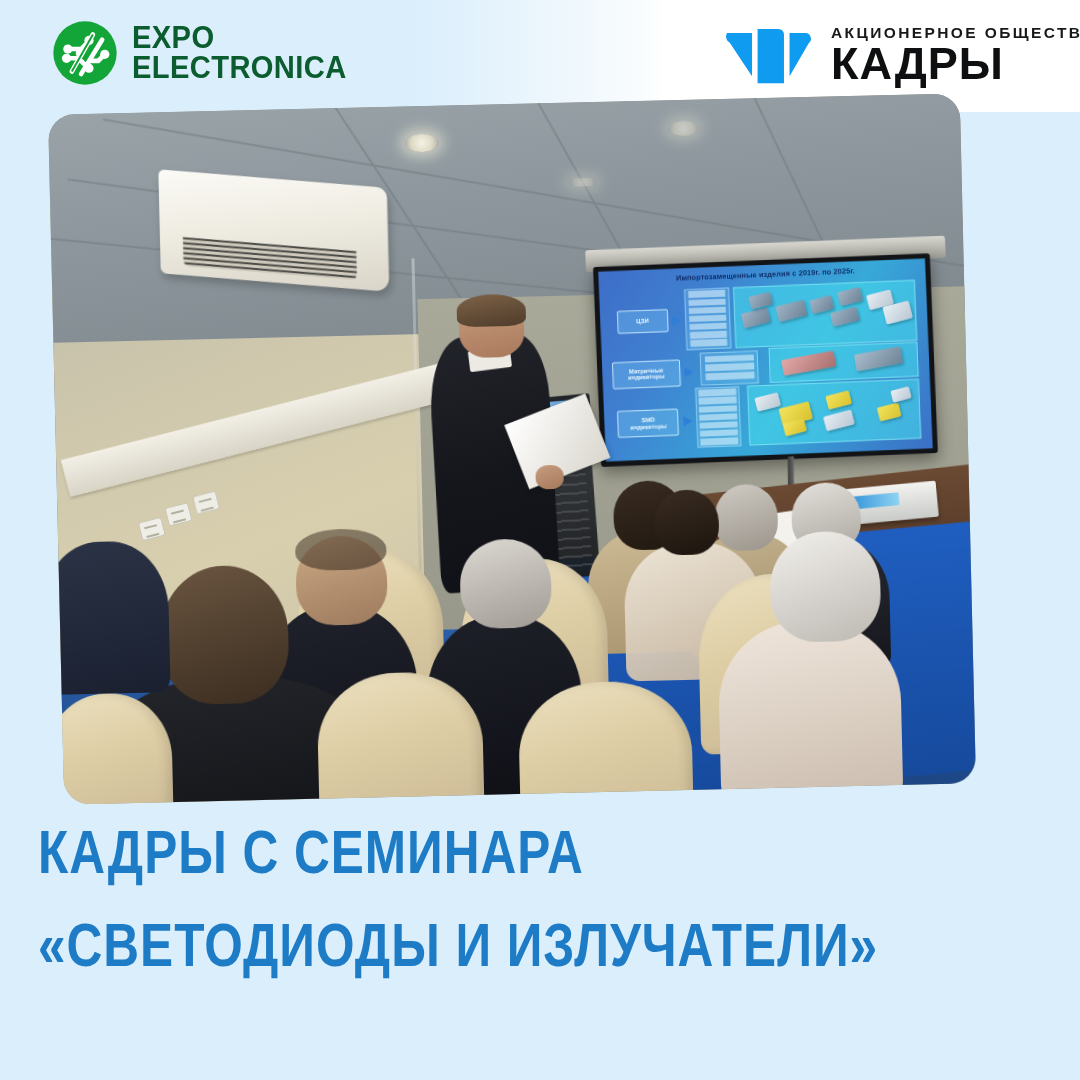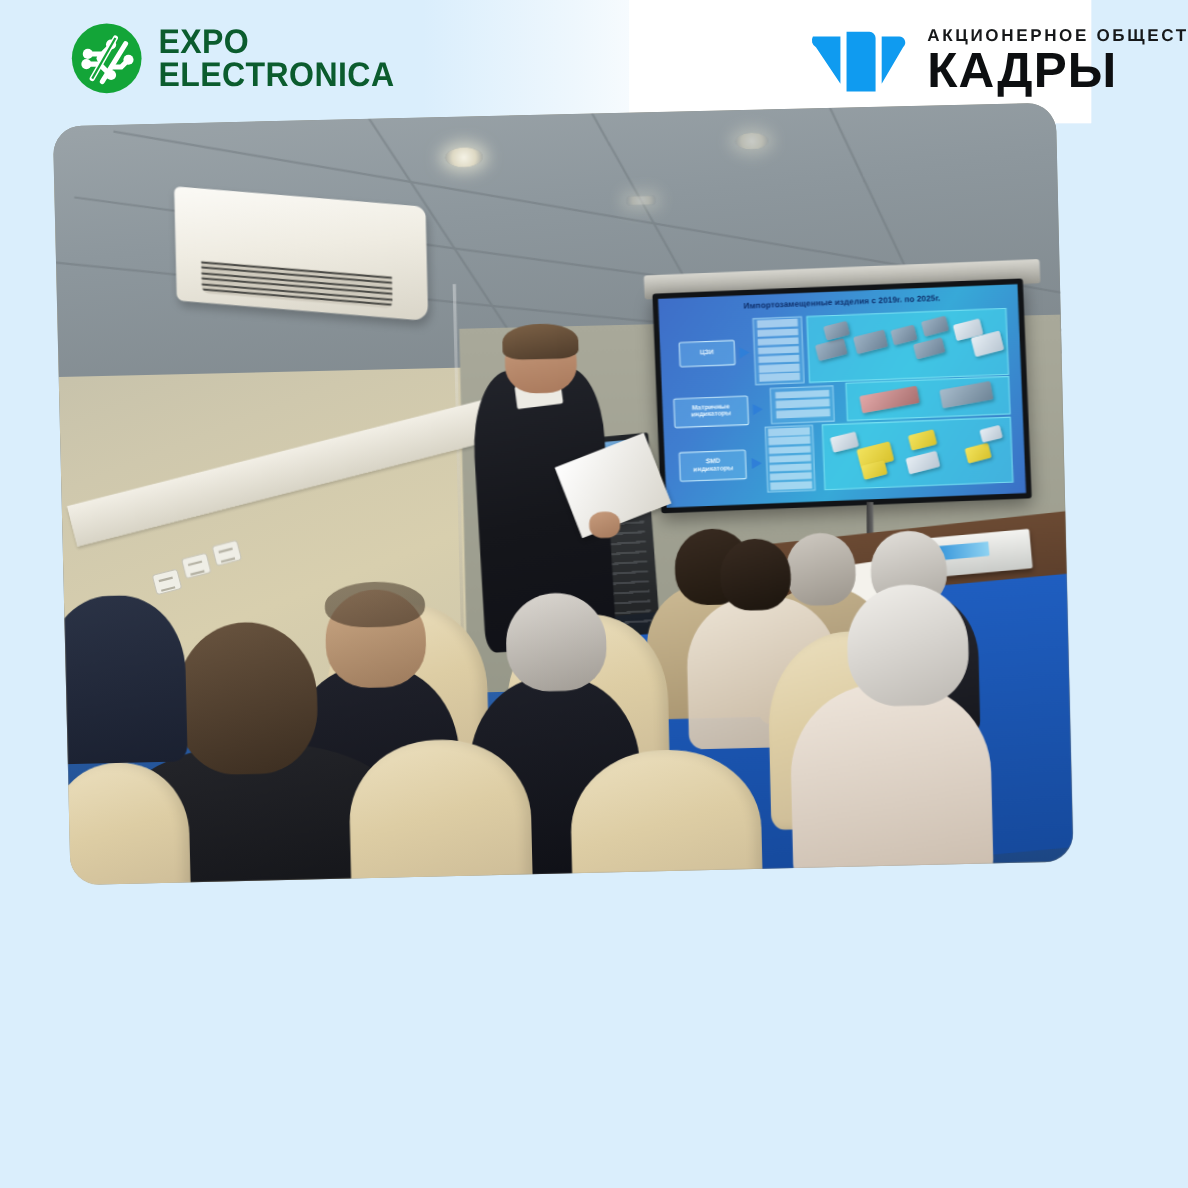--- a/index.html
+++ b/index.html
@@ -5,21 +5,21 @@
   html,body{margin:0;padding:0;}
   body{
     width:1080px;height:1080px;overflow:hidden;
     font-family:"Liberation Sans", sans-serif;
     background:#daeefc;
   }
   .poster{position:relative;width:1080px;height:1080px;background:#daeefc;overflow:hidden;}
 
   
   .header{
-    position:absolute;left:12px;top:0;width:980px;height:112px;
+    position:absolute;left:0;top:0;width:1080px;height:112px;
     background:linear-gradient(90deg,#daeefc 0%,#daeefc 38%,#eef7fd 52%,#ffffff 63%,#ffffff 100%);
   }
   .header-white-panel{
     position:absolute;right:0;top:0;width:420px;height:112px;background:#ffffff;
   }
   
   .expo-logo{position:absolute;left:52px;top:20px;display:flex;align-items:center;gap:14px;}
   .expo-mark{width:66px;height:66px;flex:0 0 auto;}
   .expo-words{display:flex;flex-direction:column;line-height:0.98;}
   .expo-words span{
@@ -465,14 +465,18 @@
 
       <div class="shoulders" style="left:4%;top:82%;width:30%;height:24%;background:linear-gradient(170deg,#25262b,#111216);"></div>
       <div class="head" style="left:11%;top:66%;width:14%;height:20%;background:linear-gradient(165deg,#6a5540,#3b2d20);"></div>
       <div class="shoulders" style="left:-2%;top:62%;width:14%;height:22%;background:linear-gradient(170deg,#2b3346,#1a2030);"></div>
       <div class="chair" style="left:-2%;top:84%;width:14%;height:20%;"></div>
       <div class="chair" style="left:28%;top:82%;width:18%;height:22%;"></div>
       <div class="chair" style="left:50%;top:84%;width:19%;height:22%;"></div>
     </div>
   </div>
 
+  <div class="title-block">
+    <div class="title-line l1">КАДРЫ С СЕМИНАРА</div>
+    <div class="title-line l2">«СВЕТОДИОДЫ И ИЗЛУЧАТЕЛИ»</div>
+  </div>
 
 </div>
 
 </body></html>

